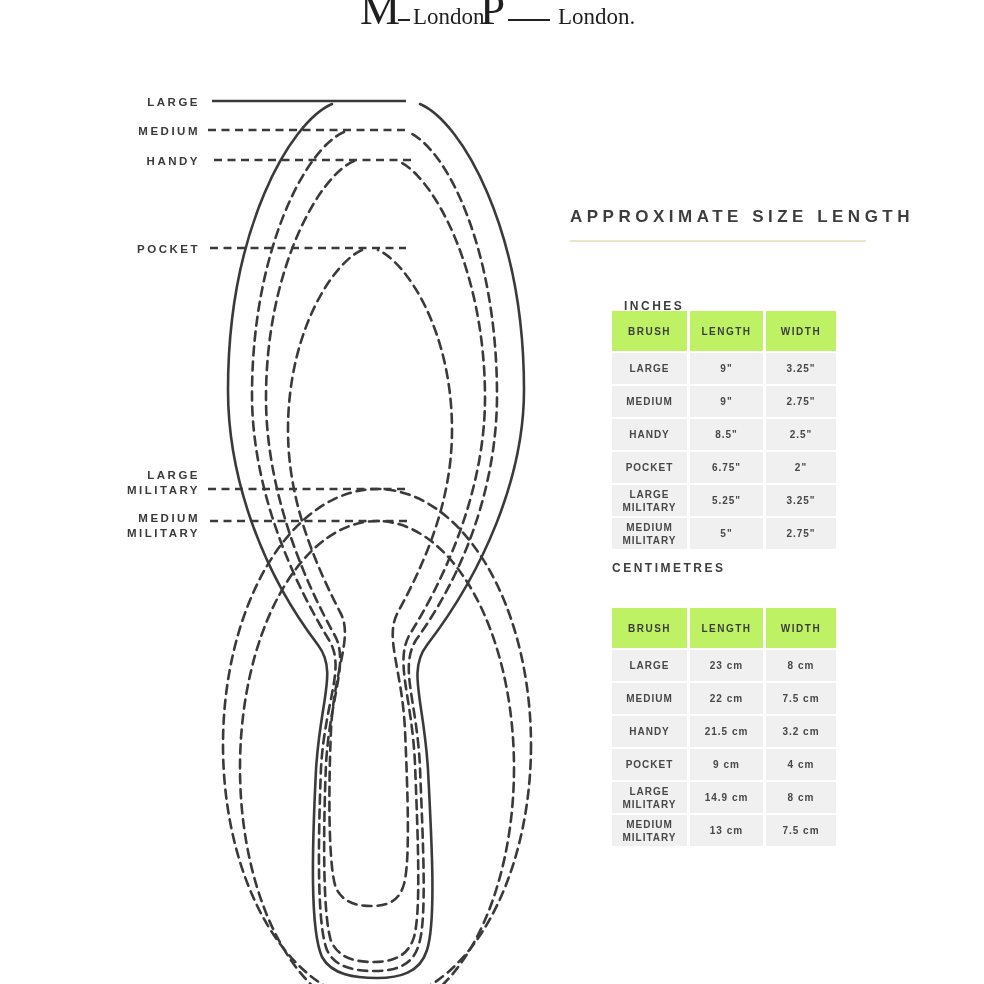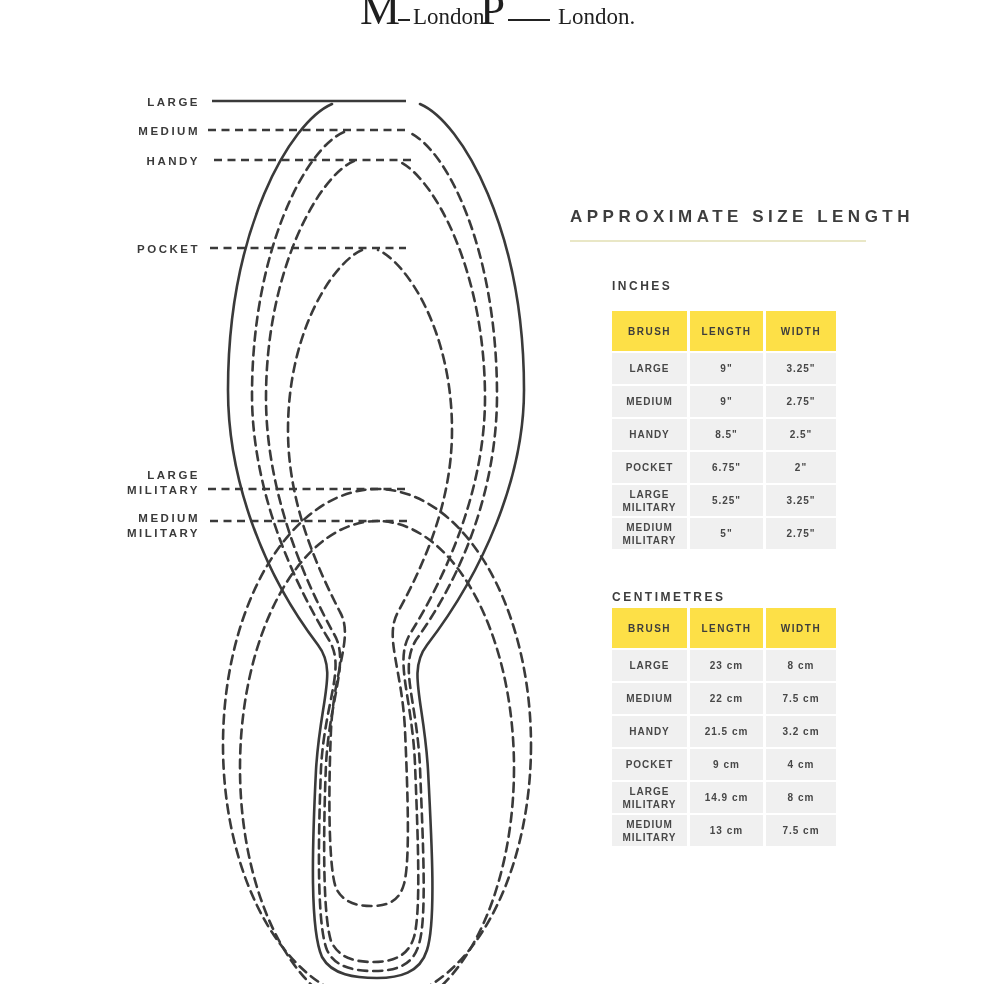--- a/index.html
+++ b/index.html
@@ -24,30 +24,30 @@
   }
   .d-label.two{white-space:normal;width:100px;}
   svg.diagram{position:absolute;left:0;top:0;}
   .dash{stroke-dasharray:9 6;}
   .dash2{stroke-dasharray:8 5.5;}
   
   .panel-title{position:absolute;left:570px;top:207px;font-size:17px;font-weight:700;
     letter-spacing:4.5px;color:#3d3d3d;white-space:nowrap;}
   .accent-rule{position:absolute;left:570px;top:240px;width:296px;height:2px;background:#e9e7c6;}
   .sec-label{position:absolute;left:612px;font-size:12px;font-weight:700;letter-spacing:2.5px;color:#3d3d3d;}
-  #inches-label{top:279px;}
-  #cm-label{top:590px;}
+  #inches-label{top:299px;margin-left:12px;}
+  #cm-label{top:561px;}
   table.size{position:absolute;left:609px;border-collapse:separate;border-spacing:3px 2px;table-layout:fixed;}
   #inches-table{top:309px;}
   #cm-table{top:606px;}
   table.size col.c1{width:75px;}
   table.size col.c2{width:73px;}
   table.size col.c3{width:70px;}
   table.size th{
-    background:#fde047;height:40px;font-size:10px;font-weight:700;letter-spacing:1.5px;
+    background:#bef264;height:40px;font-size:10px;font-weight:700;letter-spacing:1.5px;
     color:#3d3d3d;text-align:center;padding:0 2px;
   }
   table.size td{
     background:#f0f0f0;height:29px;font-size:10px;font-weight:700;letter-spacing:1px;
     color:#474747;text-align:center;padding:1px 6px;line-height:13px;
   }
 </style>
 </head>
 <body>
 

